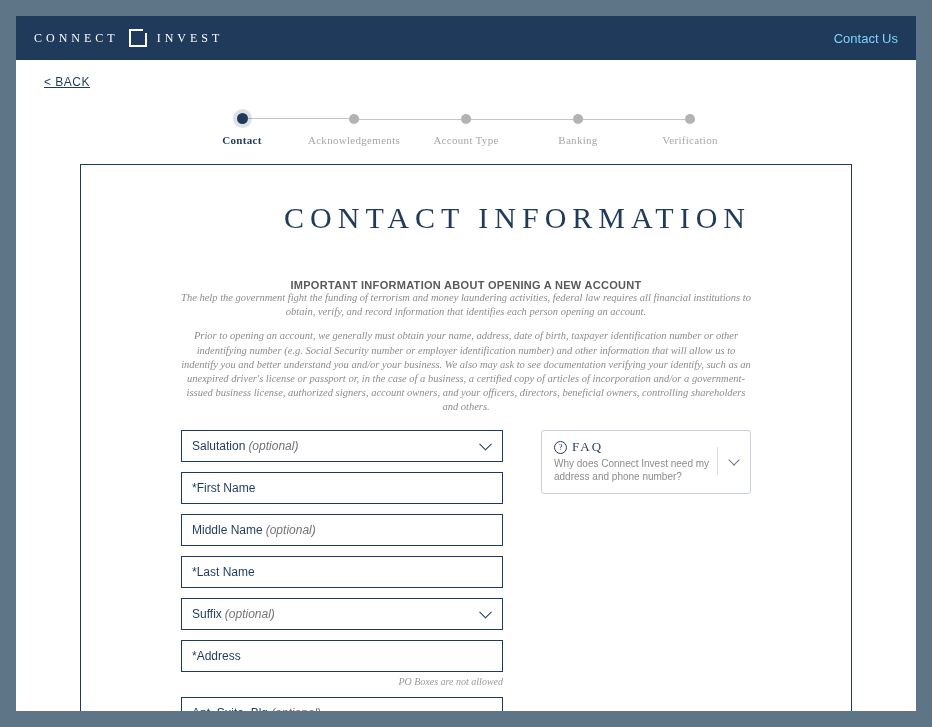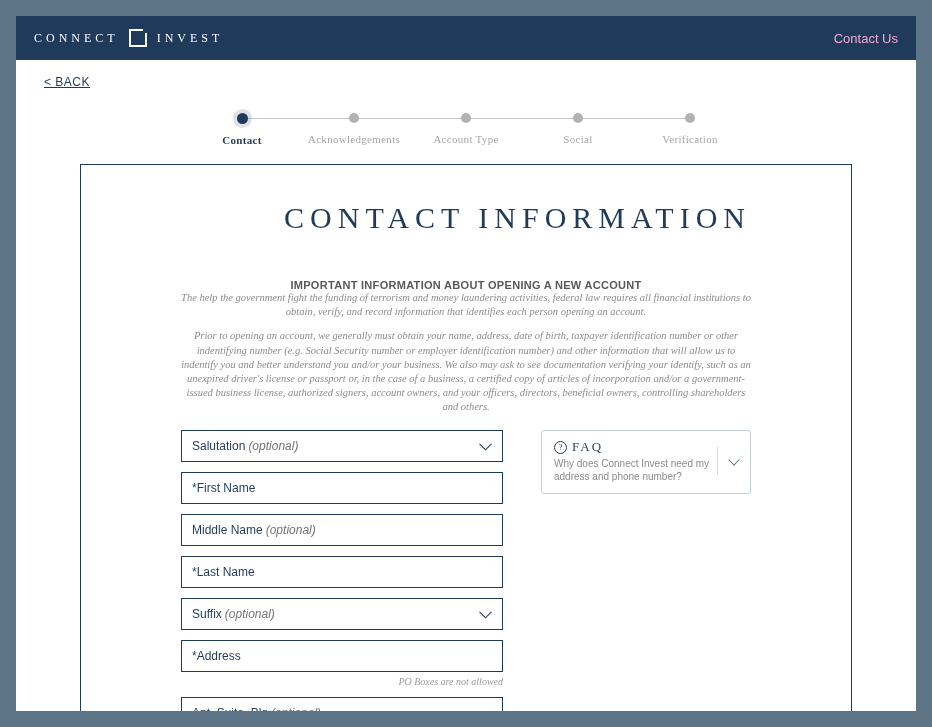--- a/index.html
+++ b/index.html
@@ -45,40 +45,40 @@
   .brand-icon::after {
     content: "";
     position: absolute;
     top: -4px; right: -4px;
     width: 6px; height: 6px;
     background: #1f3a5a;
   }
   .contact-link {
     font-family: Arial, sans-serif;
     font-size: 13px;
-    color: #f9a8d4;
+    color: #7dd3fc;
   }
   .content {
     flex: 1;
     padding: 12px 28px 0 28px;
     overflow: hidden;
     position: relative;
   }
   .back-link {
     font-family: Arial, sans-serif;
     font-size: 12px;
     color: #1f3a5a;
     text-decoration: underline;
     letter-spacing: 0.5px;
     display: inline-block;
     margin-bottom: 16px;
   }
   .stepper {
     display: flex;
-    align-items: flex-start;
+    align-items: flex-end;
     justify-content: center;
     margin: 8px auto 18px auto;
     width: 560px;
   }
   .step {
     flex: 1;
     text-align: center;
     position: relative;
   }
   .step-dot {
@@ -284,21 +284,21 @@
         <div class="step-label">Acknowledgements</div>
       </div>
       <div class="step">
         <div class="step-dot"></div>
         <div class="step-line"></div>
         <div class="step-label">Account Type</div>
       </div>
       <div class="step">
         <div class="step-dot"></div>
         <div class="step-line"></div>
-        <div class="step-label">Social</div>
+        <div class="step-label">Banking</div>
       </div>
       <div class="step">
         <div class="step-dot"></div>
         <div class="step-label">Verification</div>
       </div>
     </div>
 
     <div class="form-card">
       <h1 class="form-title">CONTACT INFORMATION</h1>
       <div class="notice-title">IMPORTANT INFORMATION ABOUT OPENING A NEW ACCOUNT</div>

